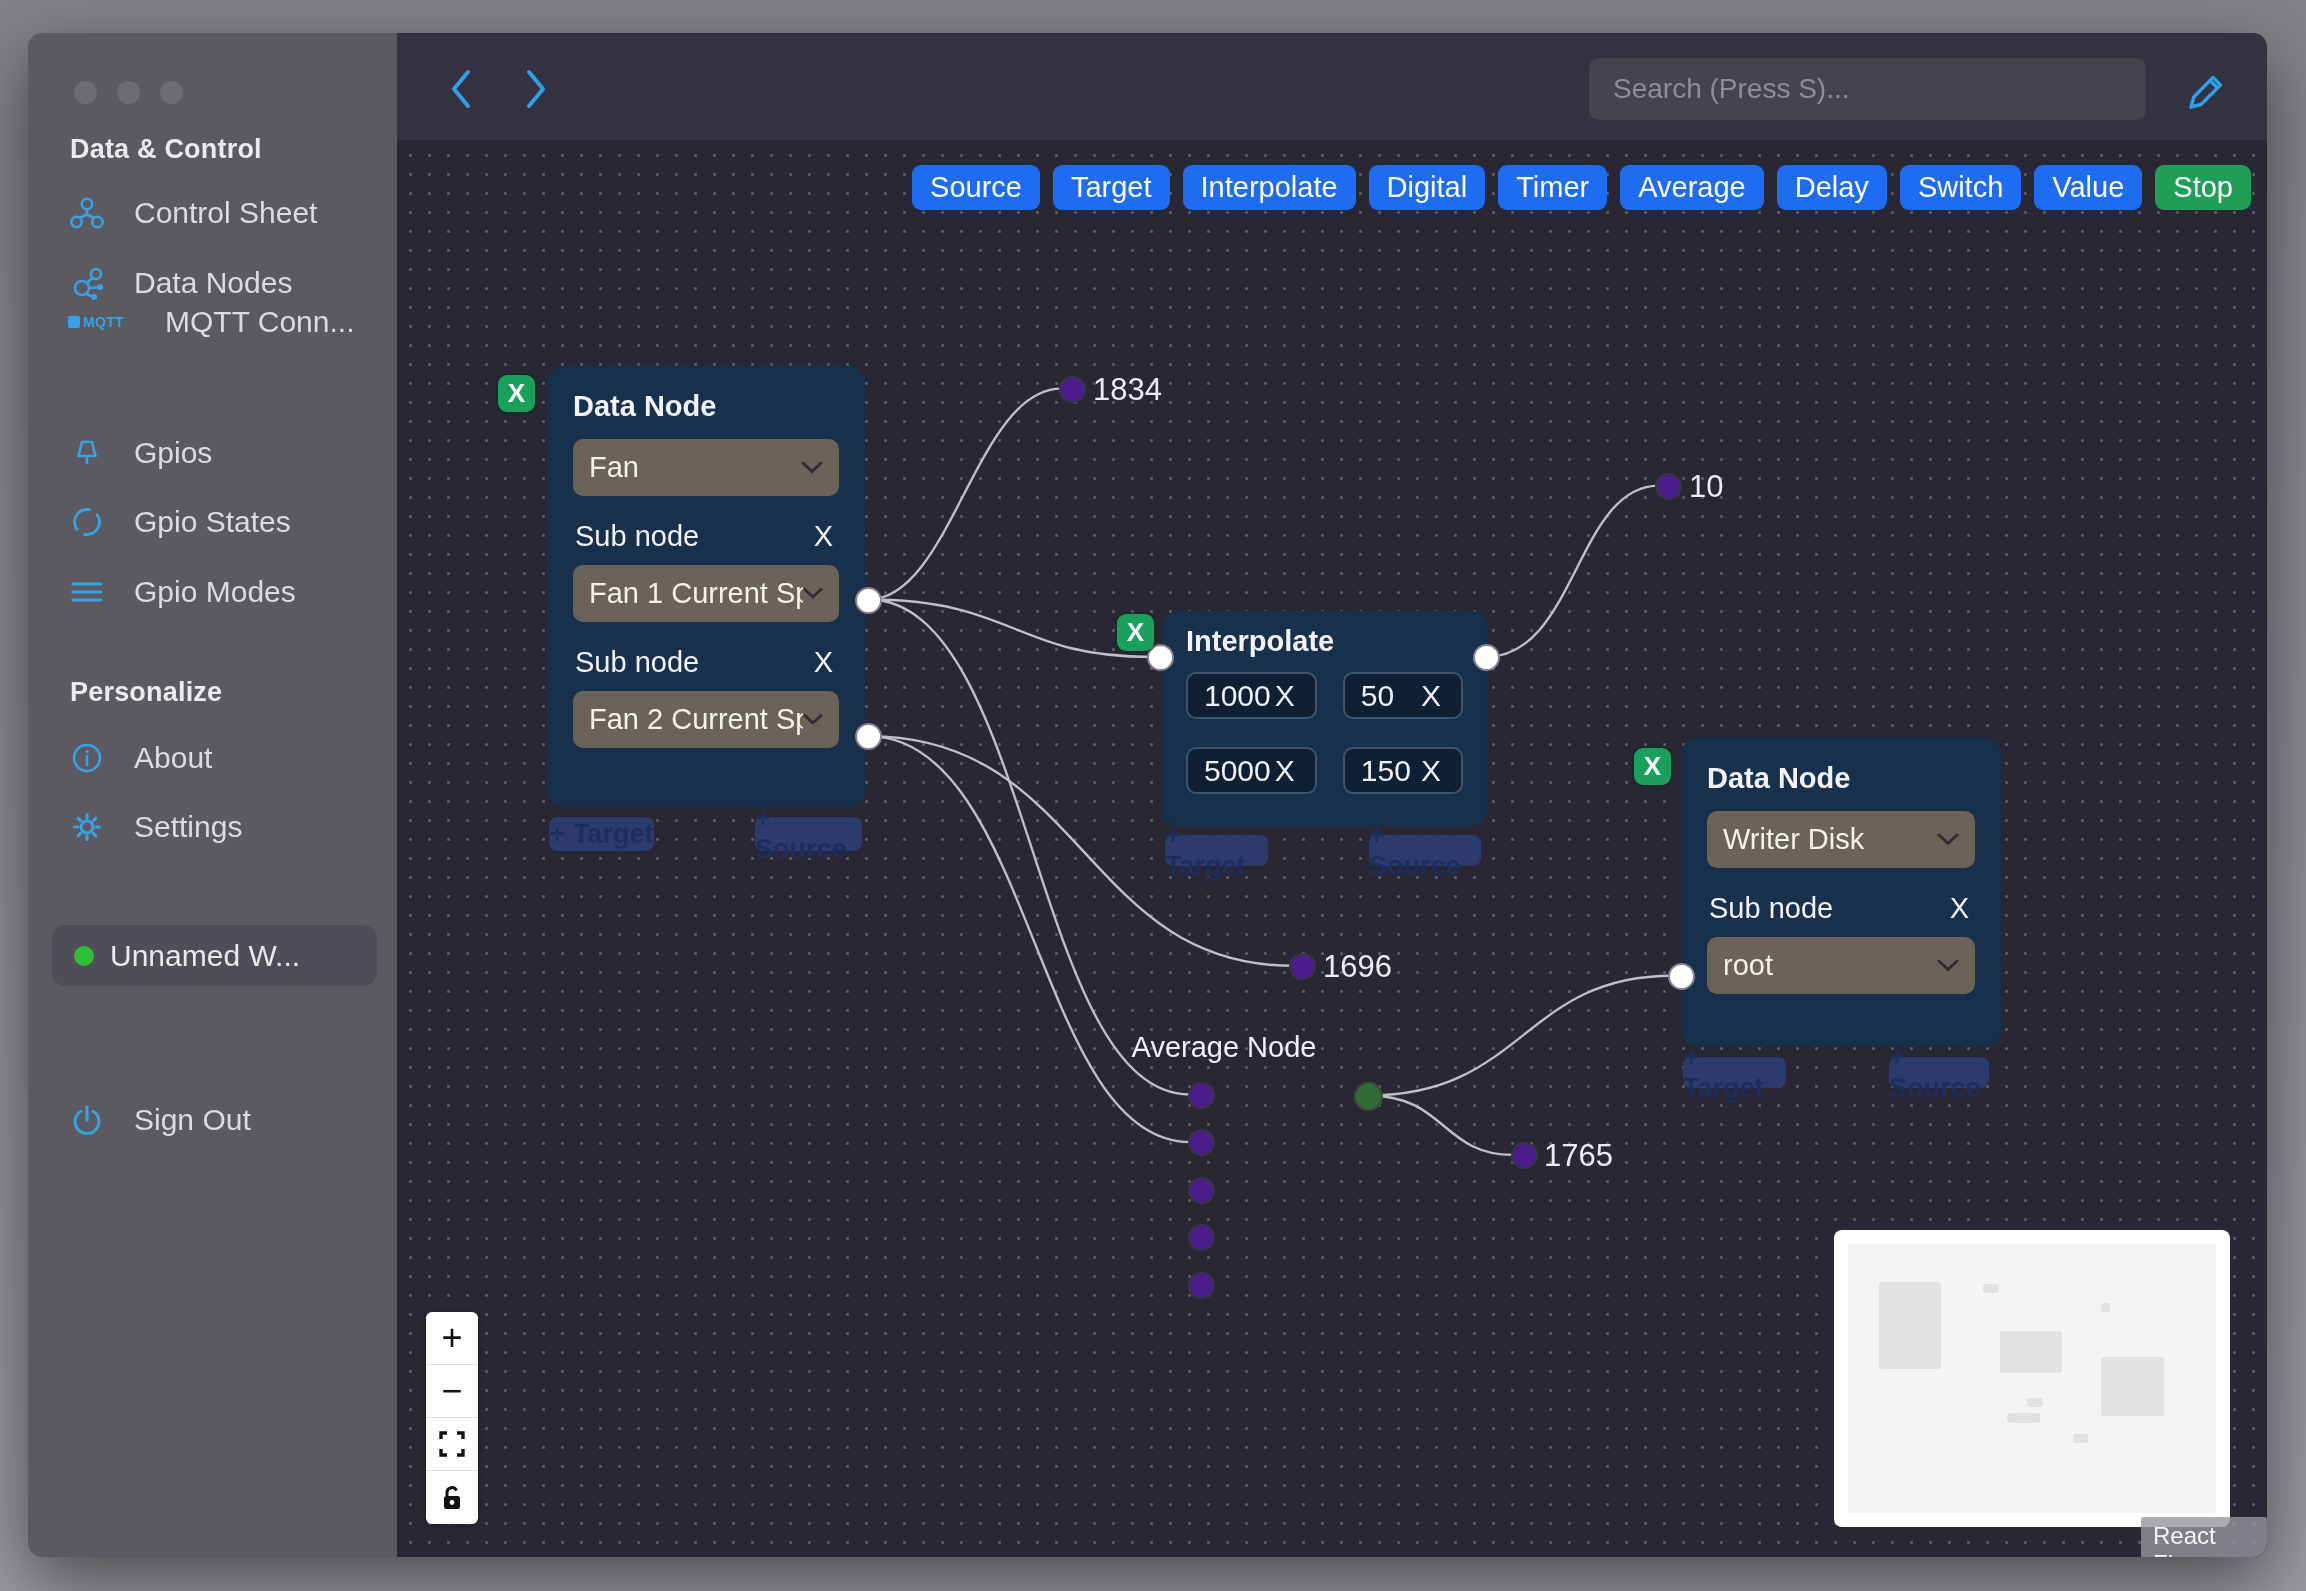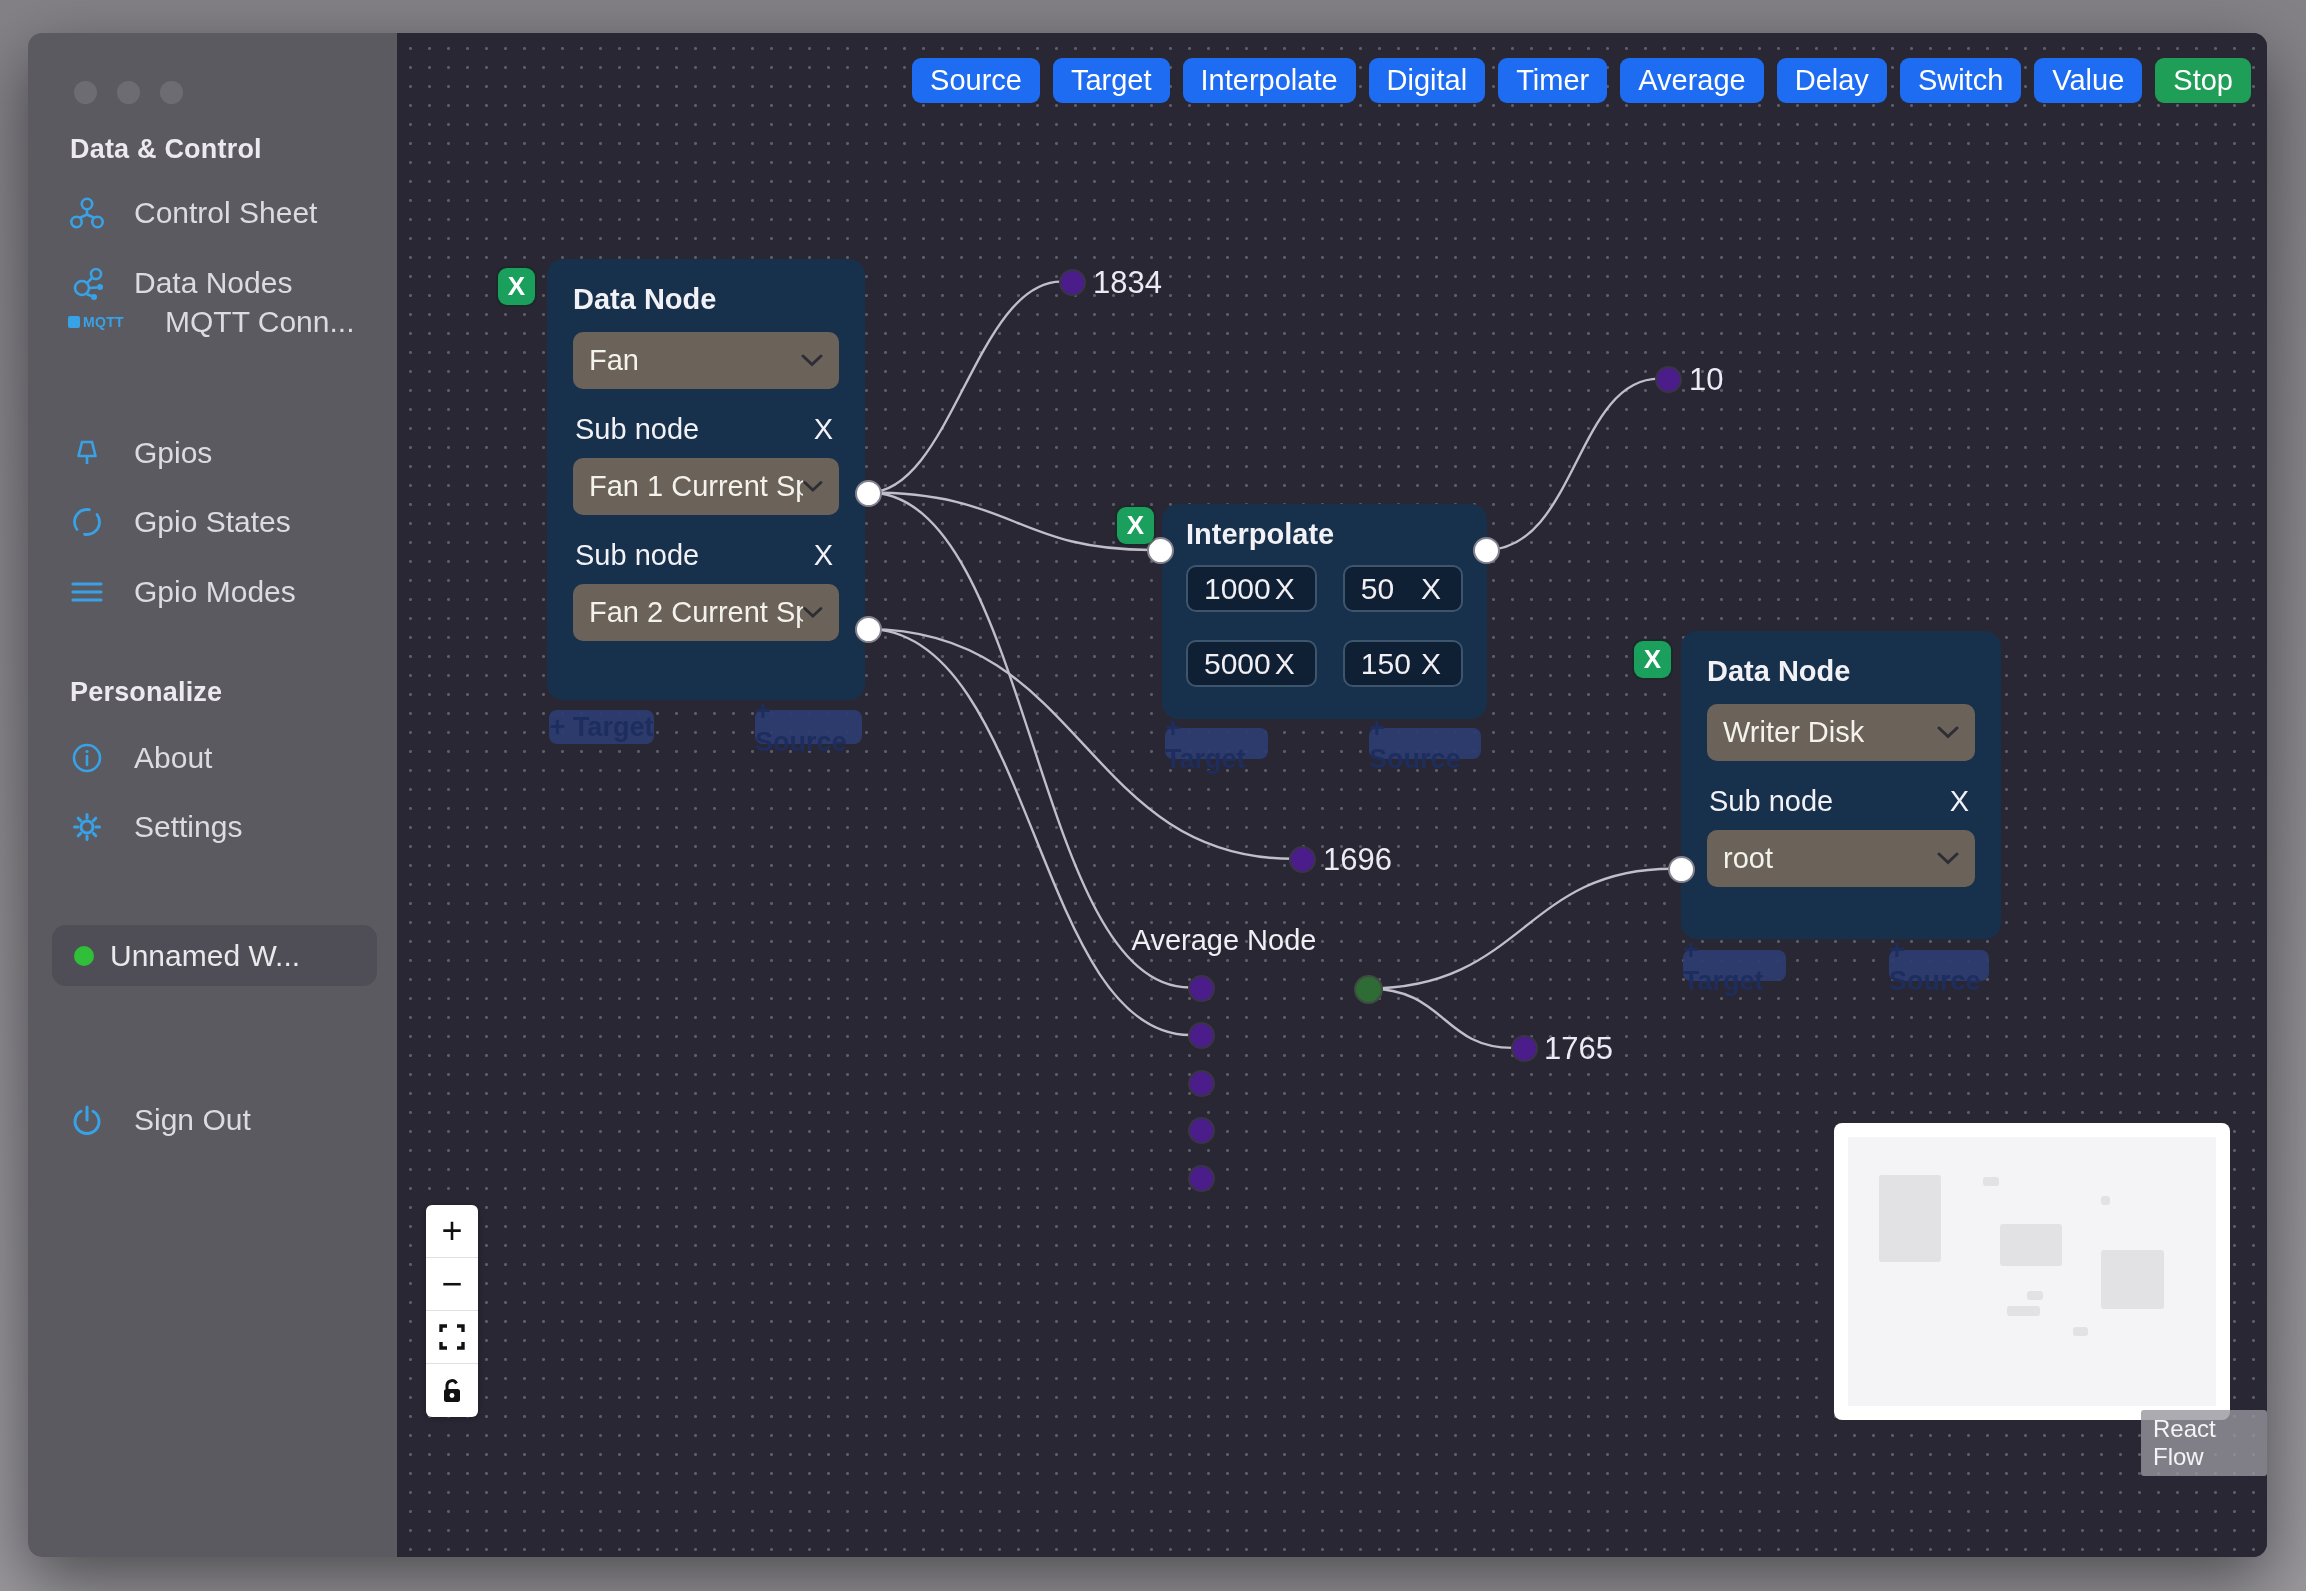--- a/index.html
+++ b/index.html
@@ -217,20 +217,38 @@
         <svg width="36" height="36" viewBox="0 0 36 36" fill="none" stroke="#38a2e6" stroke-width="3" stroke-linecap="round">
           <path d="M12 9.2 A12 12 0 1 0 24 9.2 M18 5 V18"></path>
         </svg>
       </span>
       <span>Sign Out</span>
     </div>
   </aside>
 
   <div class="main">
 
+    <div class="topbar">
+      <div class="navbtn" style="left:42px;">
+        <svg width="30" height="42" viewBox="0 0 30 42" fill="none" stroke="#2f9fe8" stroke-width="4" stroke-linecap="round" stroke-linejoin="round">
+          <path d="M22 4 L8 21 L22 38"></path>
+        </svg>
+      </div>
+      <div class="navbtn" style="left:117px;">
+        <svg width="30" height="42" viewBox="0 0 30 42" fill="none" stroke="#2f9fe8" stroke-width="4" stroke-linecap="round" stroke-linejoin="round">
+          <path d="M8 4 L22 21 L8 38"></path>
+        </svg>
+      </div>
+      <input class="search" type="text" placeholder="Search (Press S)..." style="">
+      <div class="pencil">
+        <svg width="50" height="50" viewBox="0 0 50 50" fill="none" stroke="#2f9fe8" stroke-width="3.4" stroke-linejoin="round">
+          <path d="M14 44 L16.8 34 L36 14.5 L43.5 22 L24 41.5 L14 44 Z M33 17.5 L40.5 25"></path>
+        </svg>
+      </div>
+    </div>
 
     <div class="canvas">
 
       <div class="toolbar">
         <div class="tbtn">Source</div>
         <div class="tbtn">Target</div>
         <div class="tbtn">Interpolate</div>
         <div class="tbtn">Digital</div>
         <div class="tbtn">Timer</div>
         <div class="tbtn">Average</div>

